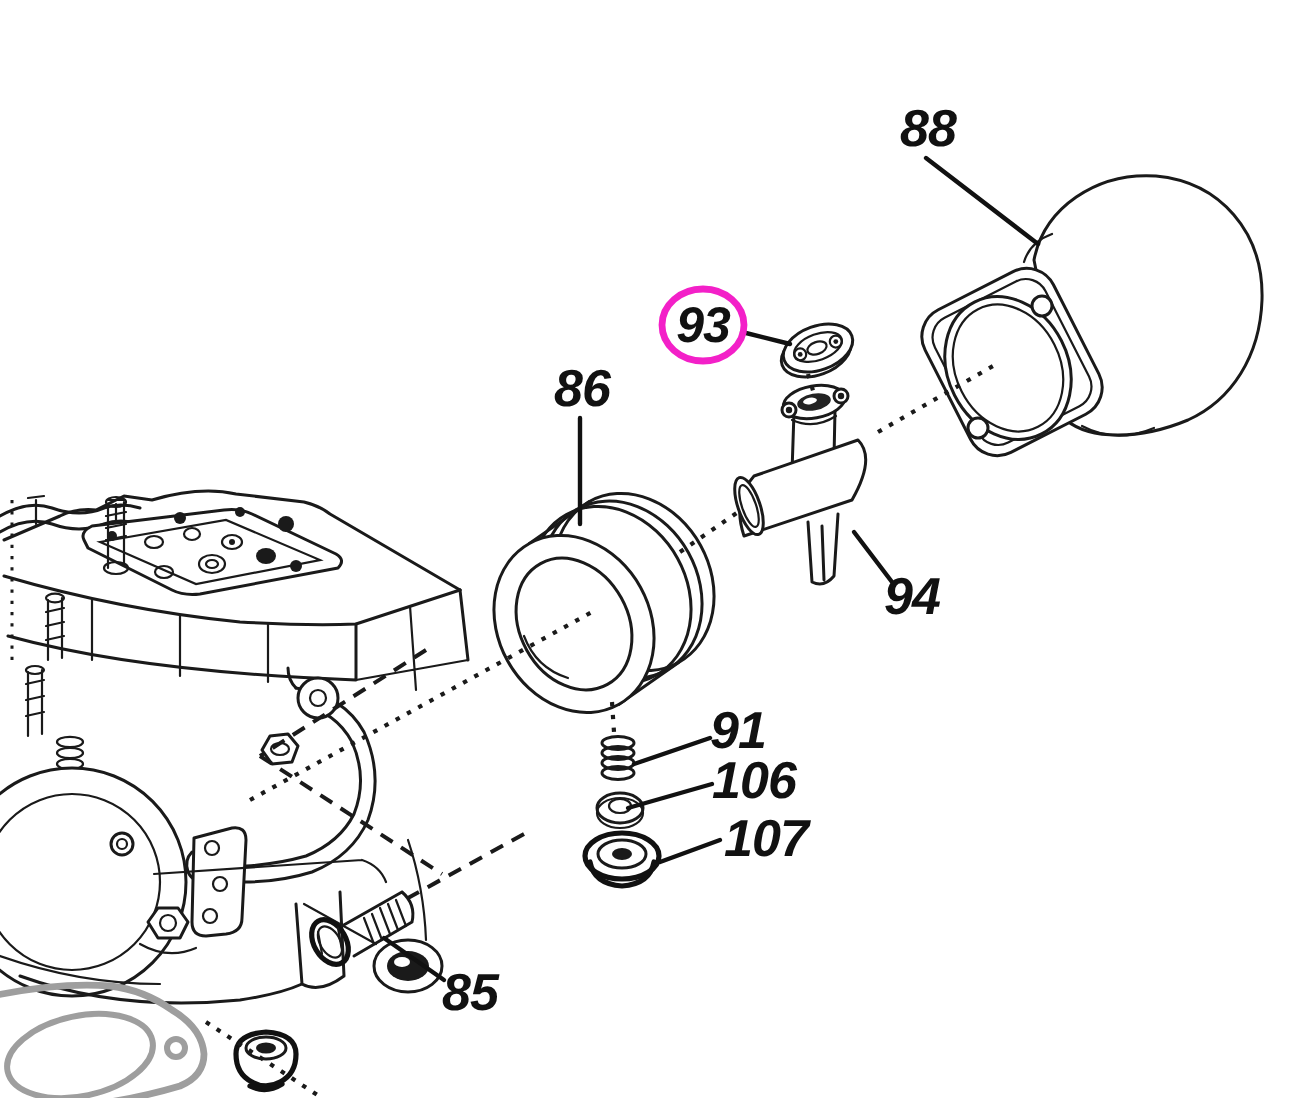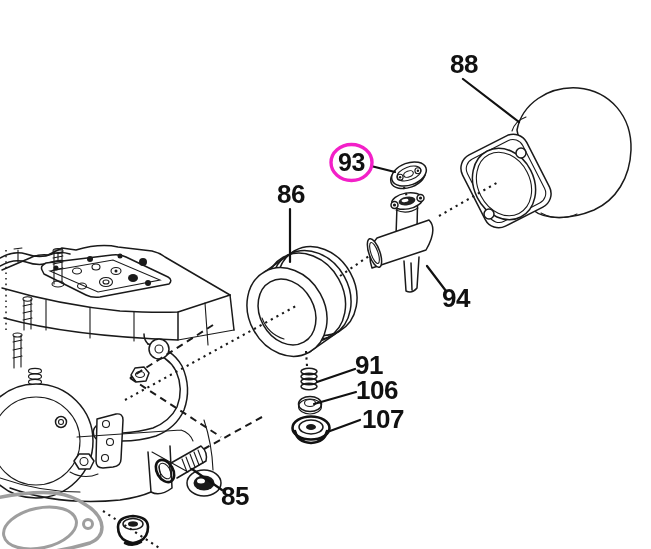--- a/index.html
+++ b/index.html
@@ -1,17 +1,17 @@
 <!DOCTYPE html>
 <html><head>
 <meta charset="utf-8">
 <style>
   html,body{margin:0;padding:0;background:#ffffff;}
   #stage{position:relative;width:651px;height:549px;background:#fff;overflow:hidden;
-         font-family:"Liberation Sans", sans-serif;}
+         font-family:"Liberation Sans", sans-serif;font-style:italic;}
   svg{display:block}
   .k   {stroke:#1a1a1a;stroke-width:1.5;fill:none;stroke-linecap:round;stroke-linejoin:round;}
   .kw  {stroke:#1a1a1a;stroke-width:1.5;fill:#ffffff;stroke-linecap:round;stroke-linejoin:round;}
   .kt  {stroke:#1a1a1a;stroke-width:1.1;fill:none;stroke-linecap:round;}
   .hv  {stroke:#111;stroke-width:2.6;fill:none;stroke-linecap:round;}
   .fill{fill:#1a1a1a;stroke:none;}
   .dash{stroke:#1a1a1a;stroke-width:2;fill:none;stroke-dasharray:7 5;stroke-linecap:butt;}
   .dot {stroke:#1a1a1a;stroke-width:2.1;fill:none;stroke-dasharray:2.2 4.2;stroke-linecap:butt;}
   .dots{stroke:#1a1a1a;stroke-width:1.5;fill:none;stroke-dasharray:1.6 4;stroke-linecap:butt;}
   .gray{stroke:#9e9e9e;stroke-width:3.4;fill:none;stroke-linecap:round;stroke-linejoin:round;}

